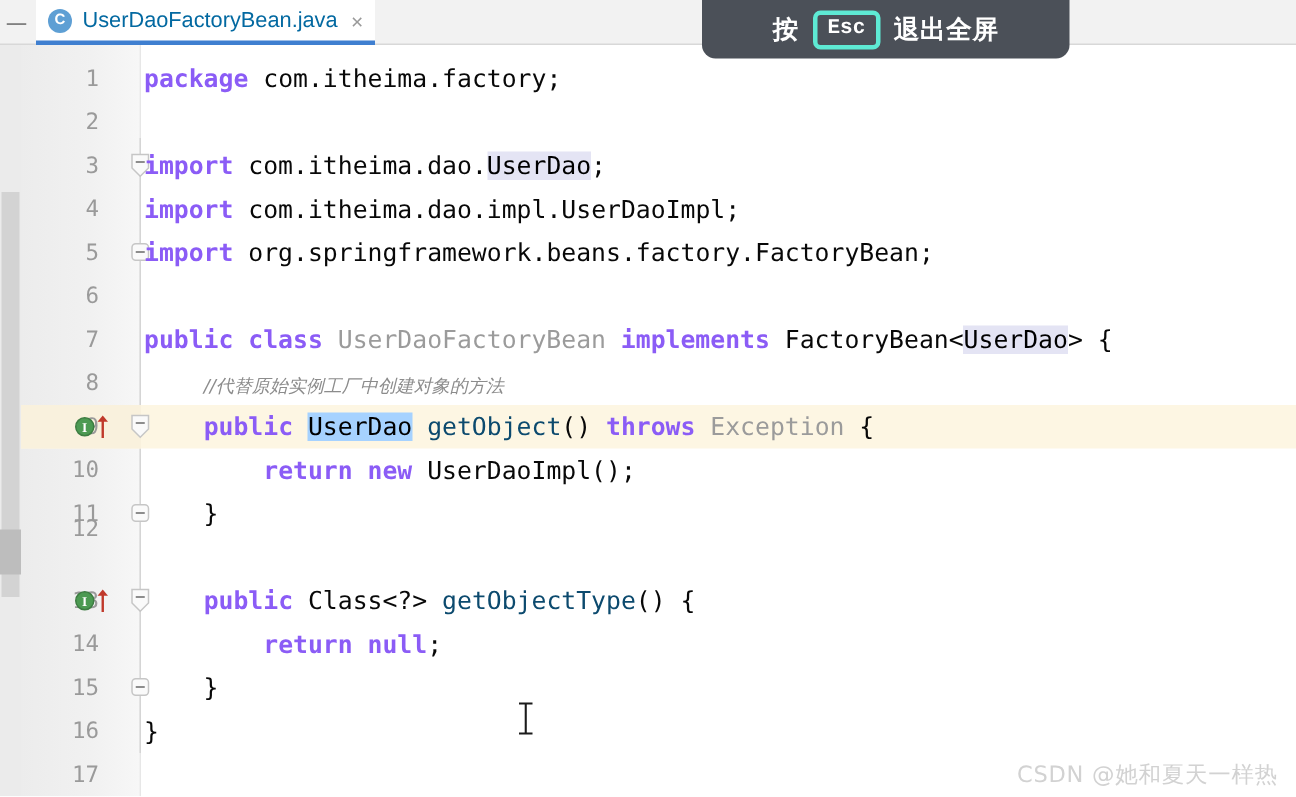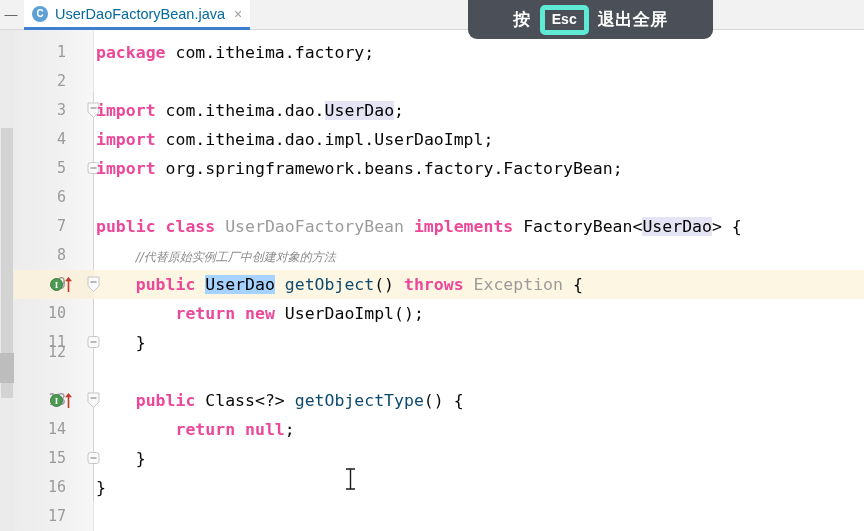--- a/index.html
+++ b/index.html
@@ -86,26 +86,26 @@
     color: #ffffff;
     z-index: 50;
   }
   .fs-hint-text {
     font-size: 17px;
     font-weight: bold;
     font-family: "DejaVu Sans", sans-serif;
     letter-spacing: 0.5px;
   }
   .fs-hint-key {
-    border: 5px solid #5eead4;
+    border: 3px solid #5eead4;
     border-radius: 5px;
     padding: 2px 7px 3px 7px;
     font-size: 14px;
     font-weight: bold;
-    font-family: Liberation Sans, sans-serif;
+    font-family: Liberation Mono, monospace;
     line-height: 15px;
   }
 
   
   .editor {
     position: absolute;
     left: 0; top: 30px;
     width: 864px; height: 501px;
     background: #ffffff;
     overflow: hidden;
@@ -218,21 +218,21 @@
     left: 96px; top: 0;
     height: 29px;
     line-height: 29px;
     white-space: pre;
     font-family: "DejaVu Sans Mono", monospace;
     font-size: 16.5px;
     color: #000000;
   }
 
   
-  .kw   { color: #ec4899; font-weight: bold; }
+  .kw   { color: #8b5cf6; font-weight: bold; }
   .plain{ color: #080808; }
   .typ  { color: #9b9b9b; }
   .mth  { color: #0c4a6e; }
   .cmt  { color: #8c8c8c; font-style: italic; font-family: "DejaVu Sans", sans-serif; font-size: 12px; }
   .hl-blue { background: #a6d2ff; }
   .hl-lav  { background: #e4e4f4; }
 
   
   .ibeam {
     position: absolute;
@@ -391,14 +391,15 @@
         <div class="row" style="top: 472px;">
           <div class="lineno">17</div>
           <div class="code"></div>
         </div>
       </div>
 
     <svg class="ibeam" viewBox="0 0 11 22">
       <path d="M1 1 H10 M5.5 1 V21 M1 21 H10" stroke="#1b1b1b" stroke-width="1.4" fill="none"></path>
     </svg>
 
+    <div class="watermark">CSDN @她和夏天一样热</div>
   </div>
 </div>
 
 </body></html>

